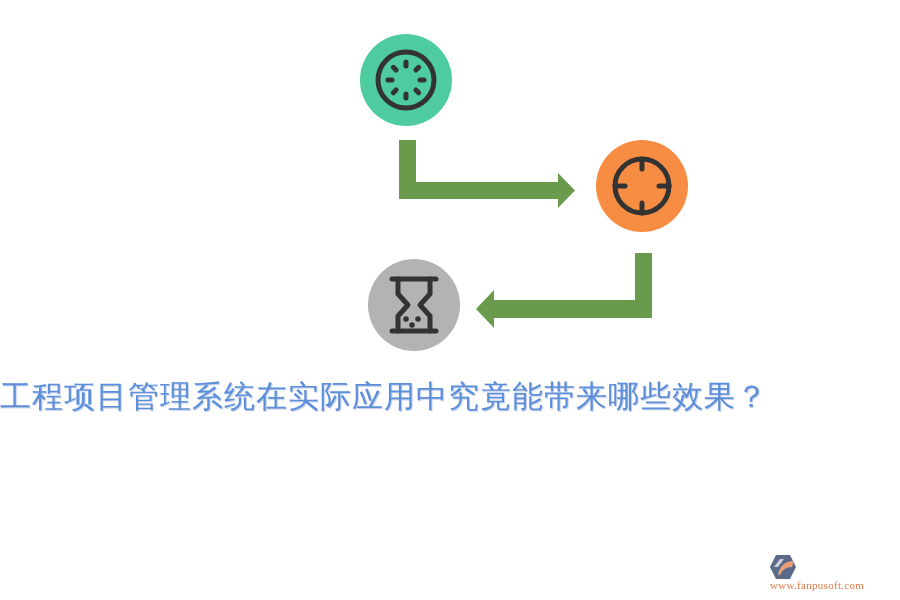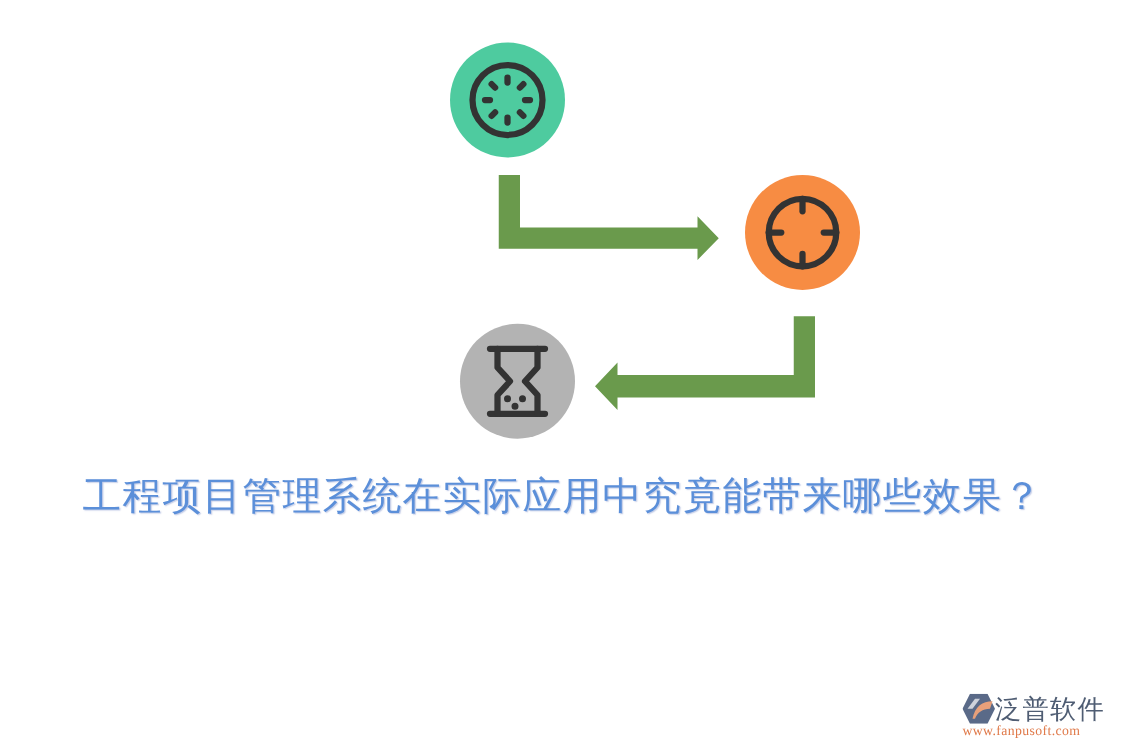--- a/index.html
+++ b/index.html
@@ -2,21 +2,21 @@
 <html><head>
   <meta charset="utf-8">
   <style>
     html, body { margin: 0; padding: 0; }
     body {
       width: 900px; height: 600px; background: #ffffff; position: relative; overflow: hidden;
       font-family: "DejaVu Serif", "Liberation Serif", serif;
     }
     .canvas { position: absolute; left: 0; top: 0; width: 900px; height: 600px; }
     .title {
-      position: absolute; left: 0; top: 376px; width: 900px; text-align: center;
+      position: absolute; left: 0; top: 376px; width: 900px; text-align: left;
       font-size: 31px; letter-spacing: 1px; color: #5b8fd9;
       text-shadow: 1px 1px 1px rgba(120,140,200,0.45);
       font-family: "DejaVu Serif", "Liberation Serif", serif;
     }
     .logo { position: absolute; left: 766px; top: 553px; width: 130px; height: 44px; }
     .logo-name {
       position: absolute; left: 30px; top: 0px; font-size: 21px; color: #4f5d73;
       font-family: "DejaVu Sans", "Liberation Sans", sans-serif; letter-spacing: 1px;
     }
     .logo-url {
@@ -81,15 +81,14 @@
 </svg>
 
 <div class="title">工程项目管理系统在实际应用中究竟能带来哪些效果？</div>
 
 <div class="logo">
   <svg class="logo-mark" viewBox="0 0 26 24" xmlns="http://www.w3.org/2000/svg">
     <polygon points="6,0 20,0 26,12 20,24 6,24 0,12" fill="#5a6a88"></polygon>
     <path d="M8 20 C10 10, 16 6, 24 6 L22 12 C16 12, 12 15, 10 20 Z" fill="#e8a07a"></path>
     <path d="M4 12 L10 4 L14 4 L8 12 Z" fill="#ffffff" opacity="0.7"></path>
   </svg>
-  <span class="logo-name">泛普软件</span>
   <span class="logo-url">www.fanpusoft.com</span>
 </div>
 
 </body></html>

